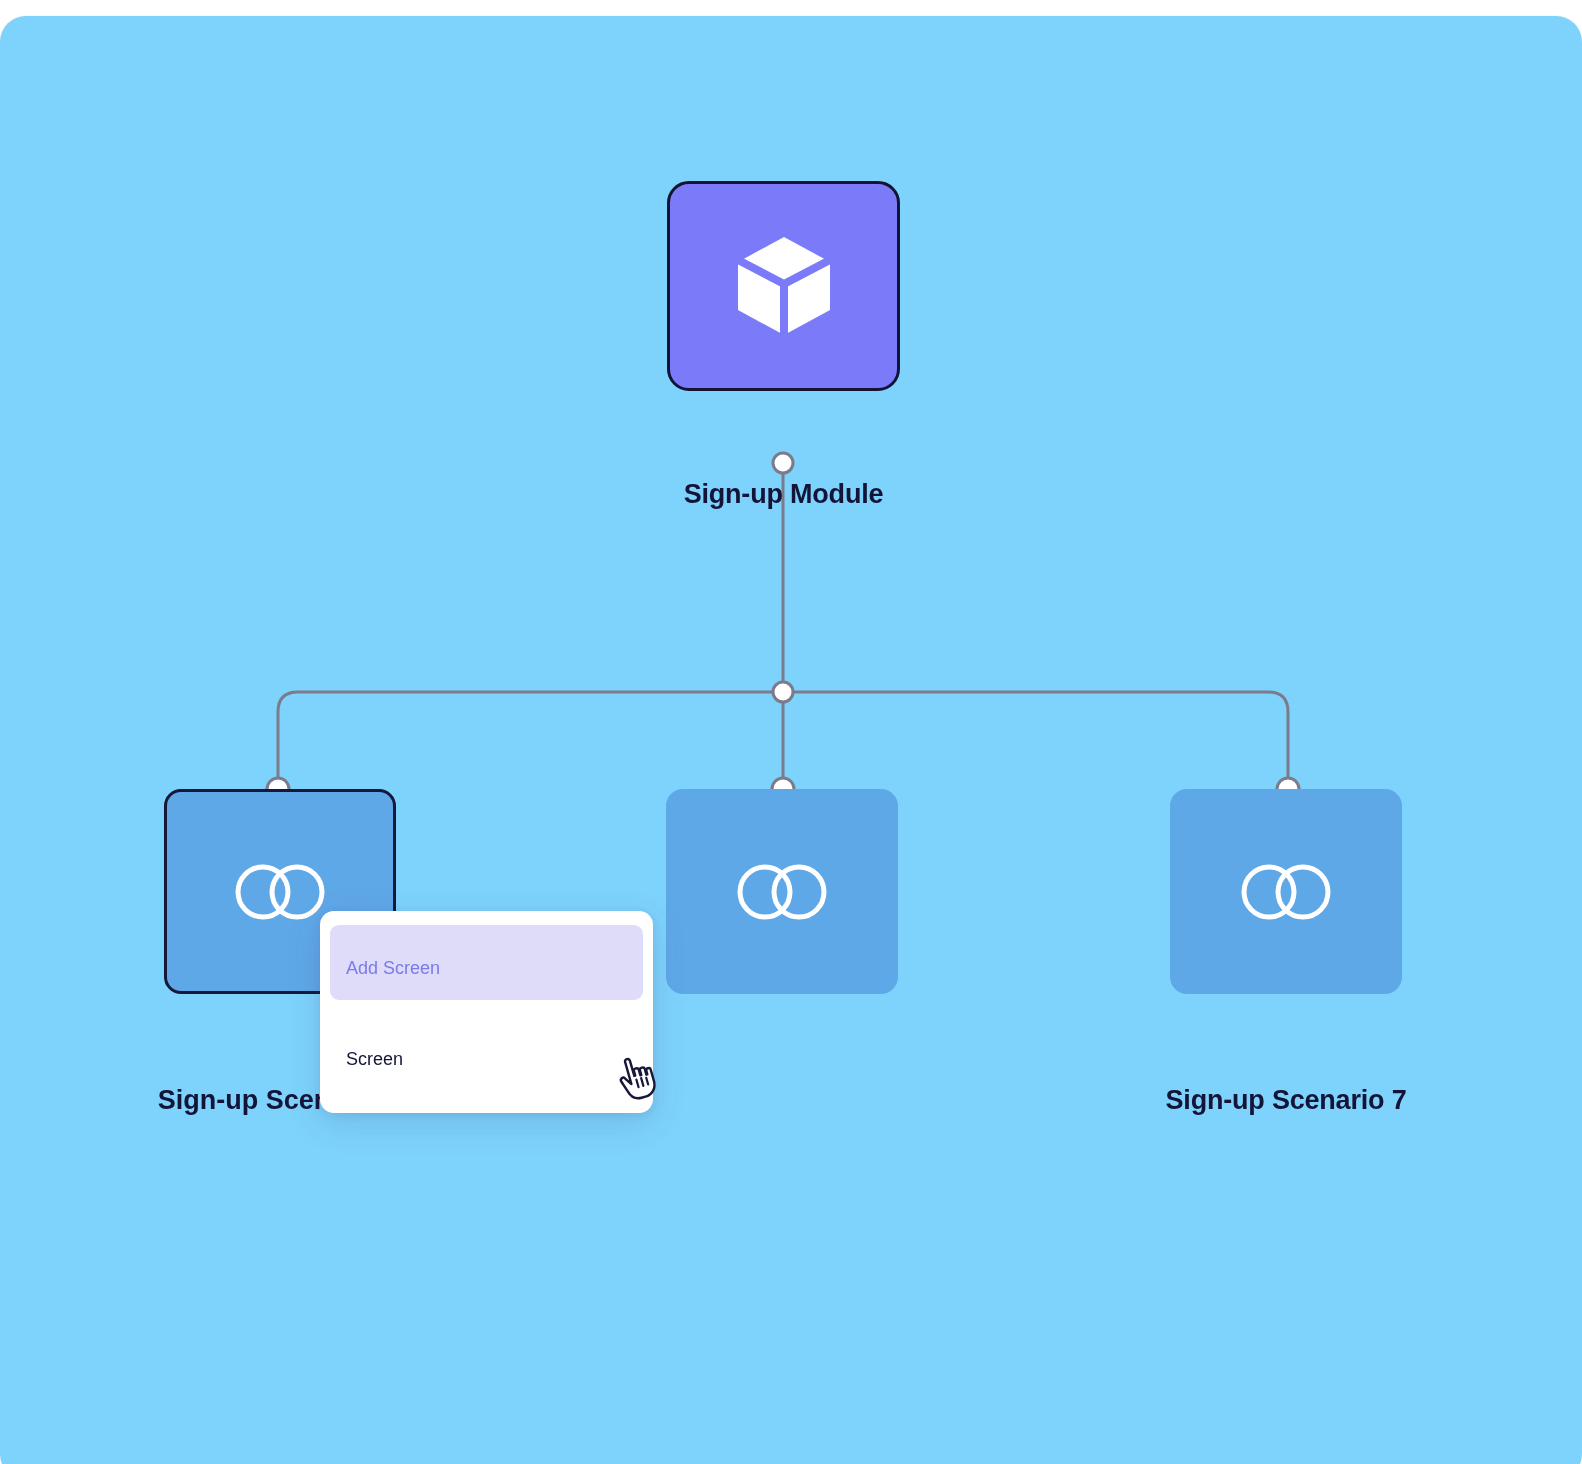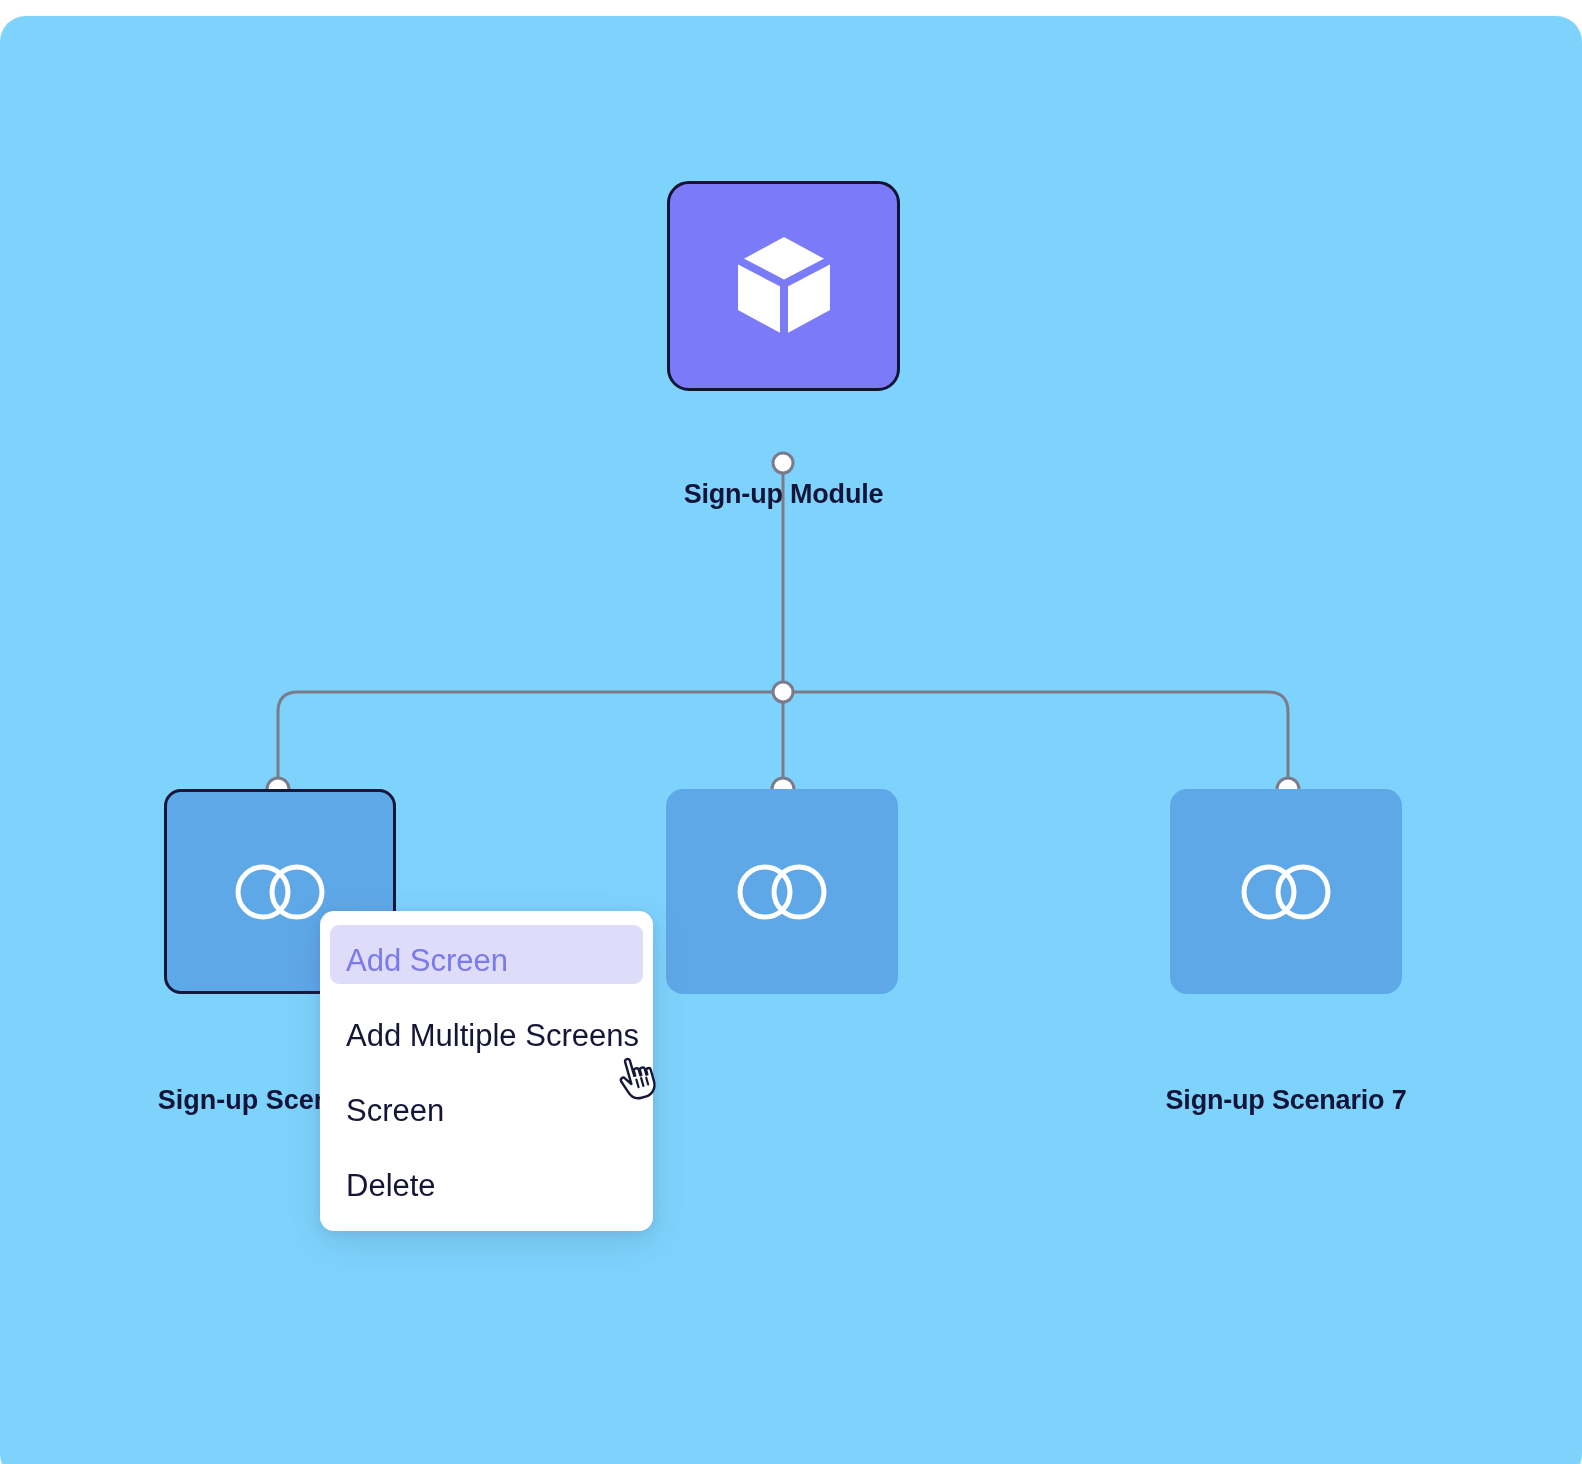--- a/index.html
+++ b/index.html
@@ -120,23 +120,23 @@
     background: #ffffff;
     border-radius: 14px;
     box-shadow: 0 10px 34px rgba(60,60,110,0.16),
                 0 2px 9px rgba(60,60,110,0.09);
     box-sizing: border-box;
   }
   .menu-item {
     height: 43px;
     line-height: 55px;
     margin: 0 10px;
-    padding: 8px 16px;
+    padding: 16px 16px;
     font-family: "Liberation Sans", sans-serif;
-    font-size: 31px;
+    font-size: 18px;
     color: #151538;
     border-radius: 9px;
     white-space: nowrap;
     cursor: default;
   }
   .menu-item + .menu-item { margin-top: 16px; }
   .menu-item.active {
     background: #DEDCF8;
     color: #7A7AEE;
   }
@@ -203,23 +203,21 @@
   <div class="node node-scenario node-s3">
     <svg class="node-icon" width="92" height="62" viewBox="0 0 92 62">
       <circle cx="29" cy="31" r="25" fill="none" stroke="#ffffff" stroke-width="5"></circle>
       <circle cx="63" cy="31" r="25" fill="none" stroke="#ffffff" stroke-width="5"></circle>
     </svg>
   </div>
   <div class="node-label scenario-label" id="label-s3">Sign-up Scenario 7</div>
 
   <div id="context-menu">
     <div class="menu-item active">Add Screen</div>
-    <div class="menu-item">Add Multiple Screens</div>
     <div class="menu-item">Screen</div>
-    <div class="menu-item">Delete</div>
   </div>
 
   <svg id="cursor" viewBox="0 0 44 52">
     <g transform="rotate(-16 22 26)">
       <path d="M14 7 C14 4, 19 4, 19 7 L19 23 L20 23 L20 18
                C20 15.5, 25 15.5, 25 18 L25 24 L26 24 L26 19
                C26 16.5, 31 16.5, 31 19 L31 25 L32 25 L32 21
                C32 18.8, 36.5 18.8, 36.5 21 L36.5 33
                C36.5 41, 31 46, 24 46 L20 46
                C14 46, 10 42, 8.5 36 L5 25

